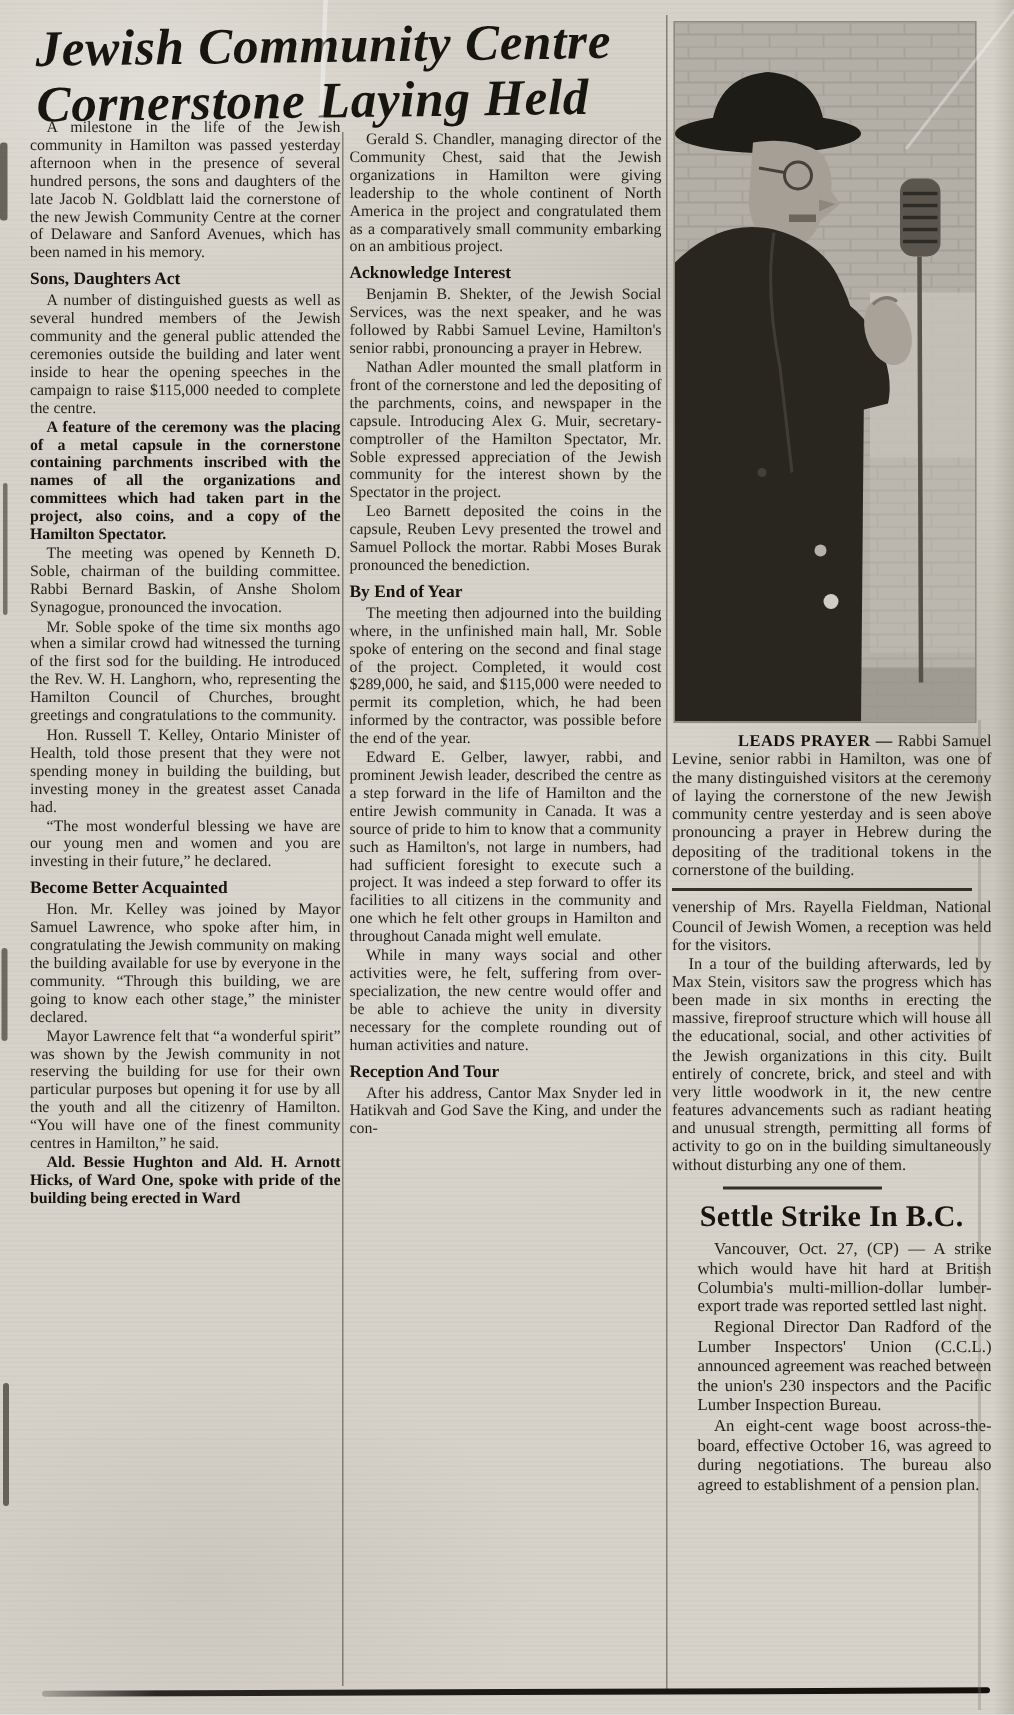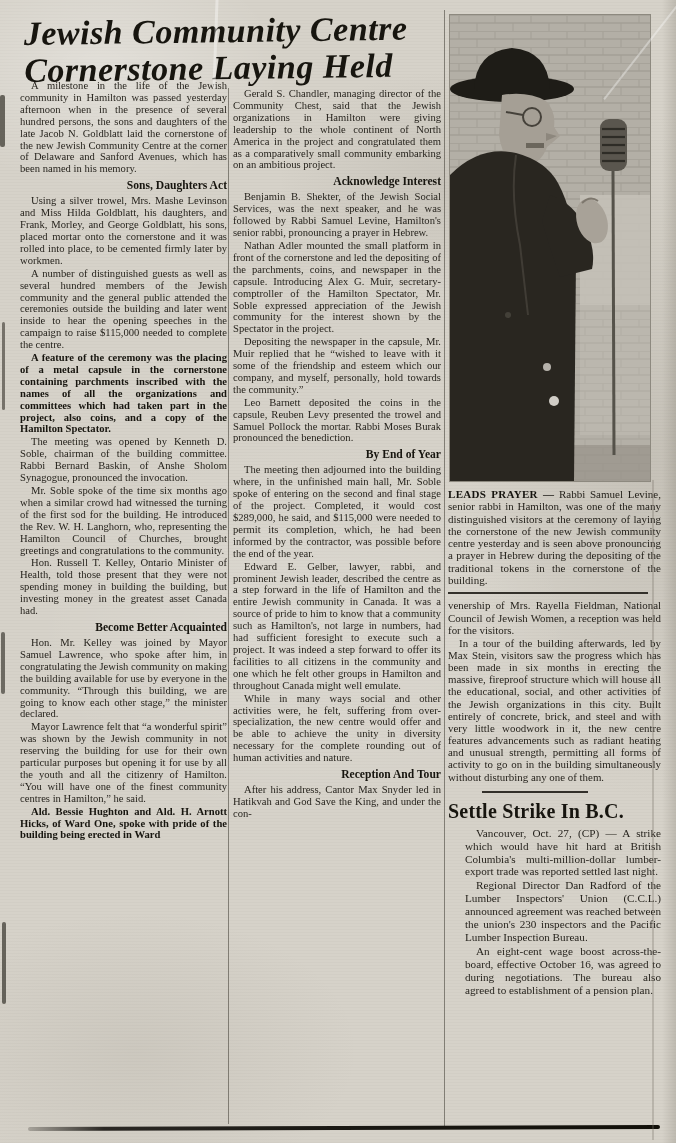--- a/index.html
+++ b/index.html
@@ -22,38 +22,38 @@
     white-space:nowrap;
   }
   .col{position:absolute; font-size:10.6px; line-height:11.9px; text-align:justify;}
   .col1{left:20px; top:80px; width:207px;}
   .col2{left:233px; top:88px; width:208px;}
   .col3{left:448px; top:14px; width:213px;}
   .col p{margin:0 0 1px; text-indent:11px;}
   .col p.b{font-weight:bold; color:#17150f;}
   .col p.noind{text-indent:0;}
   .sec-h{
-    text-align:right; font-weight:bold; font-size:11.6px; color:#17150f;
+    text-align:left; font-weight:bold; font-size:11.6px; color:#17150f;
     margin:4px 0 3px; line-height:13px;
   }
   .photo{
     position:relative; width:200px; height:466px; margin-left:1px;
     border:1px solid #8d897f; background:#b5b1a8; overflow:hidden;
   }
   .caption{
     margin-top:6px; font-size:11px; line-height:12.3px; text-align:justify;
   }
-  .caption .lead{font-weight:bold; letter-spacing:0.3px; color:#15130e;}
+  .caption .lead{font-weight:bold; letter-spacing:0.3px; color:#15130e;margin-left:44px;}
   .hdiv{height:2px; background:#33302a; margin:6px 0 5px;}
   .hdiv.full{width:200px;}
   .hdiv.short{width:106px; margin-left:34px; margin-top:8px; margin-bottom:6px;}
   .col3 .body3 p{font-size:10.9px; line-height:12.15px;}
   .strike-h{
     font-weight:bold; font-size:20px; line-height:24px; color:#17150f;
-    margin:2px 0 4px; text-indent:0; text-align:left; letter-spacing:0.2px;
+    margin:2px 0 4px; text-indent:0; text-align:center; letter-spacing:0.2px;
   }
   .strike p{font-size:11.2px; line-height:12.9px;margin-left:17px;}
   .vrule{position:absolute; width:1px; background:rgba(60,56,48,0.55);}
   .vrule1{left:228px; top:88px; height:1036px;}
   .vrule2{left:444px; top:10px; height:1116px;}
   .bottom-rule{
     position:absolute; left:28px; top:1126px; width:632px; height:4px; border-radius:2px;
     background:linear-gradient(90deg, rgba(40,37,31,0.25), #2b2824 12%, #1b1914 45%, #121009);
     transform:rotate(-0.2deg);
   }
@@ -88,38 +88,37 @@
     <div>Jewish Community Centre</div>
     <div>Cornerstone Laying Held</div>
   </div>
 
   <div class="vrule vrule1"></div>
   <div class="vrule vrule2"></div>
 
   <div class="col col1">
     <p>A milestone in the life of the Jewish community in Hamilton was passed yesterday afternoon when in the presence of several hundred persons, the sons and daughters of the late Jacob N. Goldblatt laid the cornerstone of the new Jewish Community Centre at the corner of Delaware and Sanford Avenues, which has been named in his memory.</p>
     <div class="sec-h">Sons, Daughters Act</div>
-    <p>Using a silver trowel, Mrs. Mashe Levinson and Miss Hilda Goldblatt, his daughters, and Frank, Morley, and George Goldblatt, his sons, placed mortar onto the cornerstone and it was rolled into place, to be cemented firmly later by workmen.</p>
     <p>A number of distinguished guests as well as several hundred members of the Jewish community and the general public attended the ceremonies outside the building and later went inside to hear the opening speeches in the campaign to raise $115,000 needed to complete the centre.</p>
     <p class="b">A feature of the ceremony was the placing of a metal capsule in the cornerstone containing parchments inscribed with the names of all the organizations and committees which had taken part in the project, also coins, and a copy of the Hamilton Spectator.</p>
     <p>The meeting was opened by Kenneth D. Soble, chairman of the building committee. Rabbi Bernard Baskin, of Anshe Sholom Synagogue, pronounced the invocation.</p>
     <p>Mr. Soble spoke of the time six months ago when a similar crowd had witnessed the turning of the first sod for the building. He introduced the Rev. W. H. Langhorn, who, representing the Hamilton Council of Churches, brought greetings and congratulations to the community.</p>
     <p>Hon. Russell T. Kelley, Ontario Minister of Health, told those present that they were not spending money in building the building, but investing money in the greatest asset Canada had.</p>
+    <p>“The most wonderful blessing we have are our young men and women and you are investing in their future,” he declared.</p>
     <div class="sec-h">Become Better Acquainted</div>
     <p>Hon. Mr. Kelley was joined by Mayor Samuel Lawrence, who spoke after him, in congratulating the Jewish community on making the building available for use by everyone in the community. “Through this building, we are going to know each other stage,” the minister declared.</p>
     <p>Mayor Lawrence felt that “a wonderful spirit” was shown by the Jewish community in not reserving the building for use for their own particular purposes but opening it for use by all the youth and all the citizenry of Hamilton. “You will have one of the finest community centres in Hamilton,” he said.</p>
     <p class="b">Ald. Bessie Hughton and Ald. H. Arnott Hicks, of Ward One, spoke with pride of the building being erected in Ward</p>
   </div>
 
   <div class="col col2">
     <p>Gerald S. Chandler, managing director of the Community Chest, said that the Jewish organizations in Hamilton were giving leadership to the whole continent of North America in the project and congratulated them as a comparatively small community embarking on an ambitious project.</p>
     <div class="sec-h">Acknowledge Interest</div>
     <p>Benjamin B. Shekter, of the Jewish Social Services, was the next speaker, and he was followed by Rabbi Samuel Levine, Hamilton's senior rabbi, pronouncing a prayer in Hebrew.</p>
     <p>Nathan Adler mounted the small platform in front of the cornerstone and led the depositing of the parchments, coins, and newspaper in the capsule. Introducing Alex G. Muir, secretary-comptroller of the Hamilton Spectator, Mr. Soble expressed appreciation of the Jewish community for the interest shown by the Spectator in the project.</p>
-    <p>Depositing the newspaper in the capsule, Mr. Muir replied that he “wished to leave with it some of the friendship and esteem which our company, and myself, personally, hold towards the community.”</p>
     <p>Leo Barnett deposited the coins in the capsule, Reuben Levy presented the trowel and Samuel Pollock the mortar. Rabbi Moses Burak pronounced the benediction.</p>
     <div class="sec-h">By End of Year</div>
     <p>The meeting then adjourned into the building where, in the unfinished main hall, Mr. Soble spoke of entering on the second and final stage of the project. Completed, it would cost $289,000, he said, and $115,000 were needed to permit its completion, which, he had been informed by the contractor, was possible before the end of the year.</p>
     <p>Edward E. Gelber, lawyer, rabbi, and prominent Jewish leader, described the centre as a step forward in the life of Hamilton and the entire Jewish community in Canada. It was a source of pride to him to know that a community such as Hamilton's, not large in numbers, had had sufficient foresight to execute such a project. It was indeed a step forward to offer its facilities to all citizens in the community and one which he felt other groups in Hamilton and throughout Canada might well emulate.</p>
     <p>While in many ways social and other activities were, he felt, suffering from over-specialization, the new centre would offer and be able to achieve the unity in diversity necessary for the complete rounding out of human activities and nature.</p>
     <div class="sec-h">Reception And Tour</div>
     <p>After his address, Cantor Max Snyder led in Hatikvah and God Save the King, and under the con-</p>
   </div>
 
   <div class="col col3">

